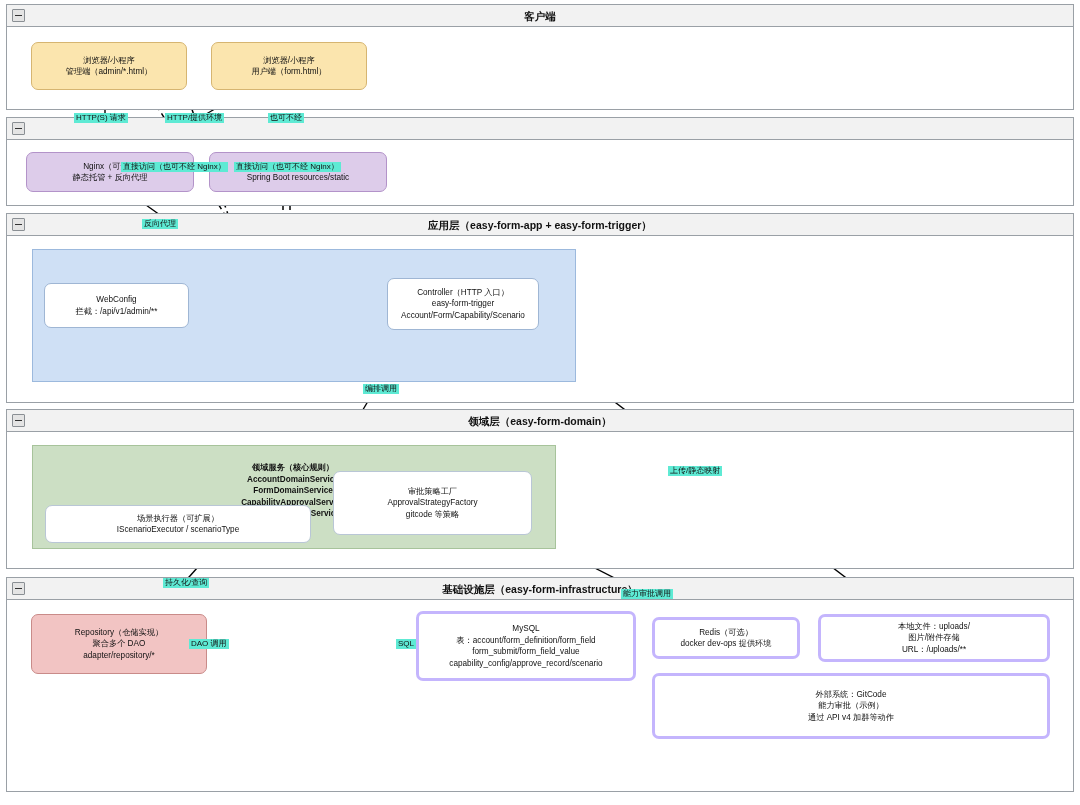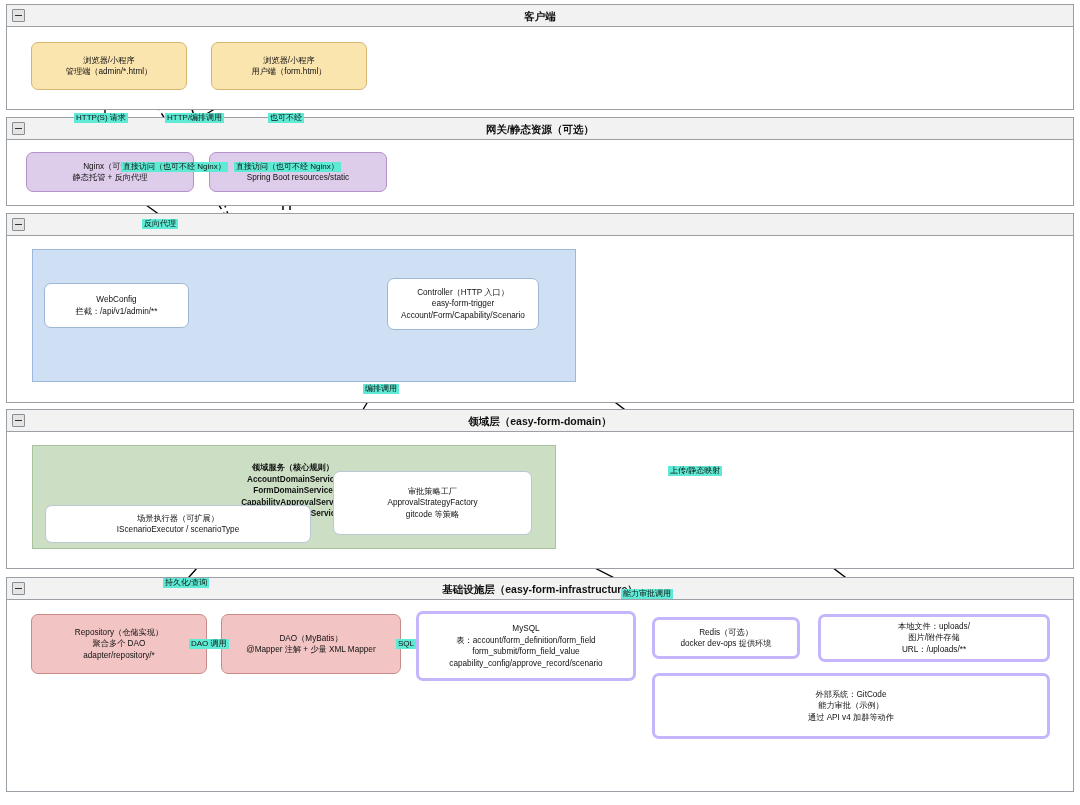--- a/index.html
+++ b/index.html
@@ -93,37 +93,37 @@
   <div class="node yellow" style="left:211px;top:42px;width:156px;height:48px;">
     <span class="txt">浏览器/小程序
 用户端（form.html）</span>
   </div>
 
   <div class="lane" style="left:6px;top:117px;width:1068px;height:89px;">
     <div class="lane-head"></div>
     <div class="collapse-btn">
         <i></i>
       </div>
-    <div class="lane-title">网关/静态资源（可选）</div>
   </div>
 
   <div class="node purple" style="left:26px;top:152px;width:168px;height:40px;">
     <span class="txt">Nginx（可选）
 静态托管 + 反向代理</span>
   </div>
   <div class="node purple" style="left:209px;top:152px;width:178px;height:40px;">
     <span class="txt">静态页面直出
 Spring Boot resources/static</span>
   </div>
 
   <div class="lane" style="left:6px;top:213px;width:1068px;height:190px;">
     <div class="lane-head"></div>
     <div class="collapse-btn">
         <i></i>
       </div>
+    <div class="lane-title">应用层（easy-form-app + easy-form-trigger）</div>
   </div>
 
   <div class="group blue" style="left:32px;top:249px;width:544px;height:133px;"></div>
 
   <div class="node white-plain" style="left:44px;top:283px;width:145px;height:45px;">
     <span class="txt">WebConfig
 拦截：/api/v1/admin/**</span>
   </div>
   <div class="node white-plain" style="left:387px;top:278px;width:152px;height:52px;">
     <span class="txt">Controller（HTTP 入口）
@@ -164,24 +164,20 @@
         <i></i>
       </div>
     <div class="lane-title">基础设施层（easy-form-infrastructure）</div>
   </div>
 
   <div class="node red" style="left:31px;top:614px;width:176px;height:60px;">
     <span class="txt">Repository（仓储实现）
 聚合多个 DAO
 adapter/repository/*</span>
   </div>
-  <div class="node red" style="left:221px;top:614px;width:180px;height:60px;">
-    <span class="txt">DAO（MyBatis）
-@Mapper 注解 + 少量 XML Mapper</span>
-  </div>
   <div class="node red-open" style="left:416px;top:611px;width:220px;height:70px;">
     <span class="txt">MySQL
 表：account/form_definition/form_field
 form_submit/form_field_value
 capability_config/approve_record/scenario</span>
   </div>
   <div class="node red-open" style="left:818px;top:614px;width:232px;height:48px;">
     <span class="txt">本地文件：uploads/
 图片/附件存储
 URL：/uploads/**</span>
@@ -190,21 +186,21 @@
     <span class="txt">Redis（可选）
 docker dev-ops 提供环境</span>
   </div>
   <div class="node red-open" style="left:652px;top:673px;width:398px;height:66px;text-align:center;">
     <span class="txt">外部系统：GitCode
 能力审批（示例）
 通过 API v4 加群等动作</span>
   </div>
 
   <div class="elabel" style="left:74px;top:113px;">HTTP(S) 请求</div>
-  <div class="elabel" style="left:165px;top:113px;">HTTP/编排调用</div>
+  <div class="elabel" style="left:165px;top:113px;">HTTP/提供环境</div>
   <div class="elabel" style="left:268px;top:113px;">也可不经</div>
   <div class="elabel" style="left:121px;top:162px;">直接访问（也可不经 Nginx）</div>
   <div class="elabel" style="left:234px;top:162px;">直接访问（也可不经 Nginx）</div>
   <div class="elabel" style="left:142px;top:219px;">反向代理</div>
   <div class="elabel" style="left:363px;top:384px;">编排调用</div>
   <div class="elabel" style="left:163px;top:578px;">持久化/查询</div>
   <div class="elabel" style="left:621px;top:589px;">能力审批调用</div>
   <div class="elabel" style="left:668px;top:466px;">上传/静态映射</div>
   <div class="elabel" style="left:189px;top:639px;">DAO 调用</div>
   <div class="elabel" style="left:396px;top:639px;">SQL</div>

